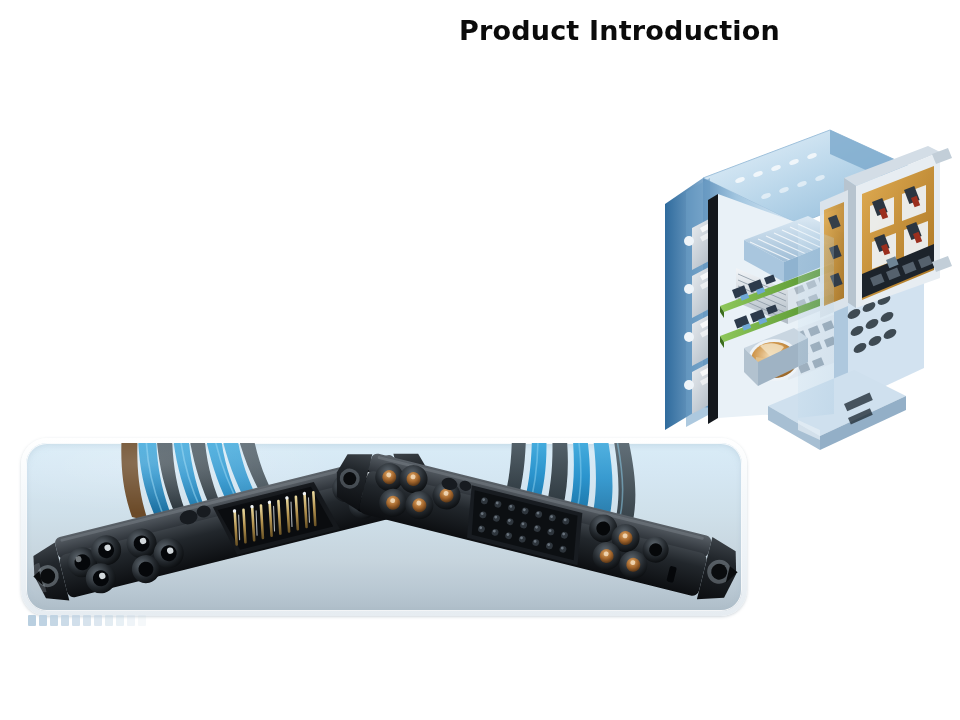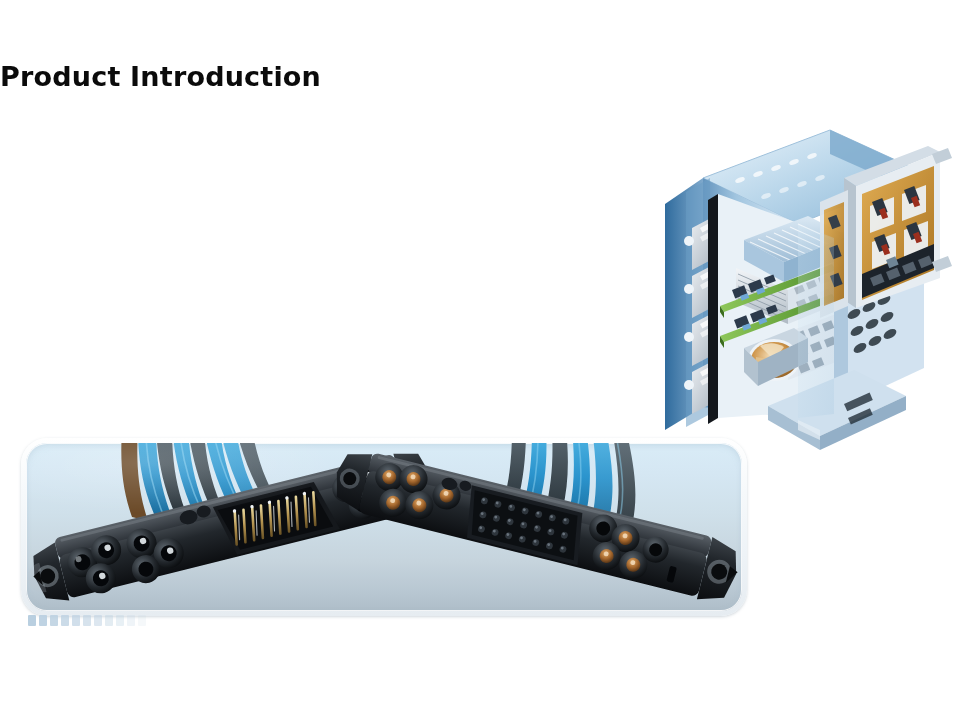--- a/index.html
+++ b/index.html
@@ -15,28 +15,27 @@
     overflow: hidden;
     font-family: "DejaVu Sans", "Liberation Sans", sans-serif;
   }
 
   
   .slide-title {
     position: absolute;
     left: 0;
     top: 14px;
     width: 780px;
-    text-align: left;
+    text-align: right;
     font-family: "DejaVu Sans", "Liberation Sans", sans-serif;
     font-weight: bold;
     font-size: 27px;
     letter-spacing: 0.2px;
     color: #0b0b0b;
     line-height: 34px;
-    margin-top: 46px;
   }
 
   
   .chassis-figure {
     position: absolute;
     left: 648px;
     top: 118px;
     width: 312px;
     height: 335px;
   }

